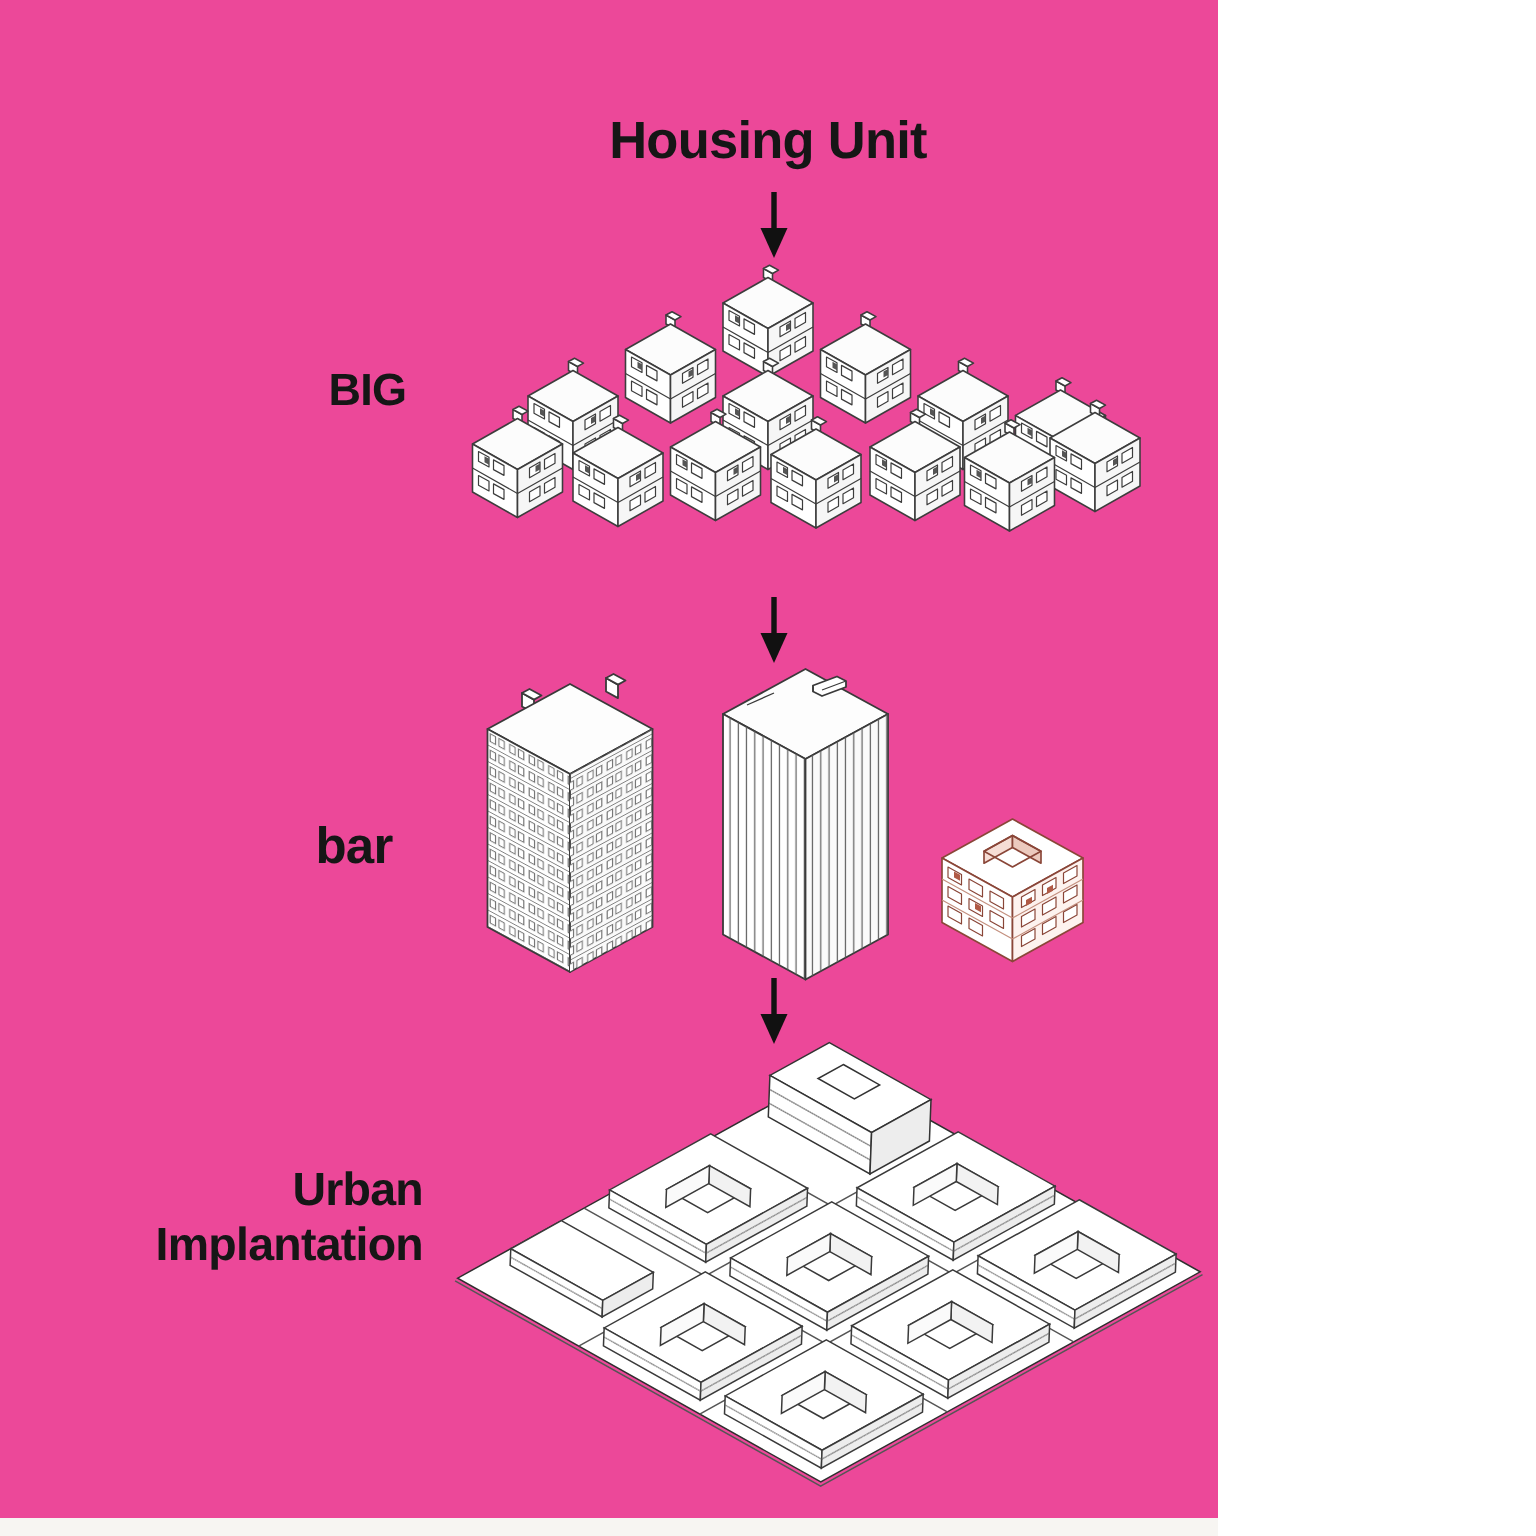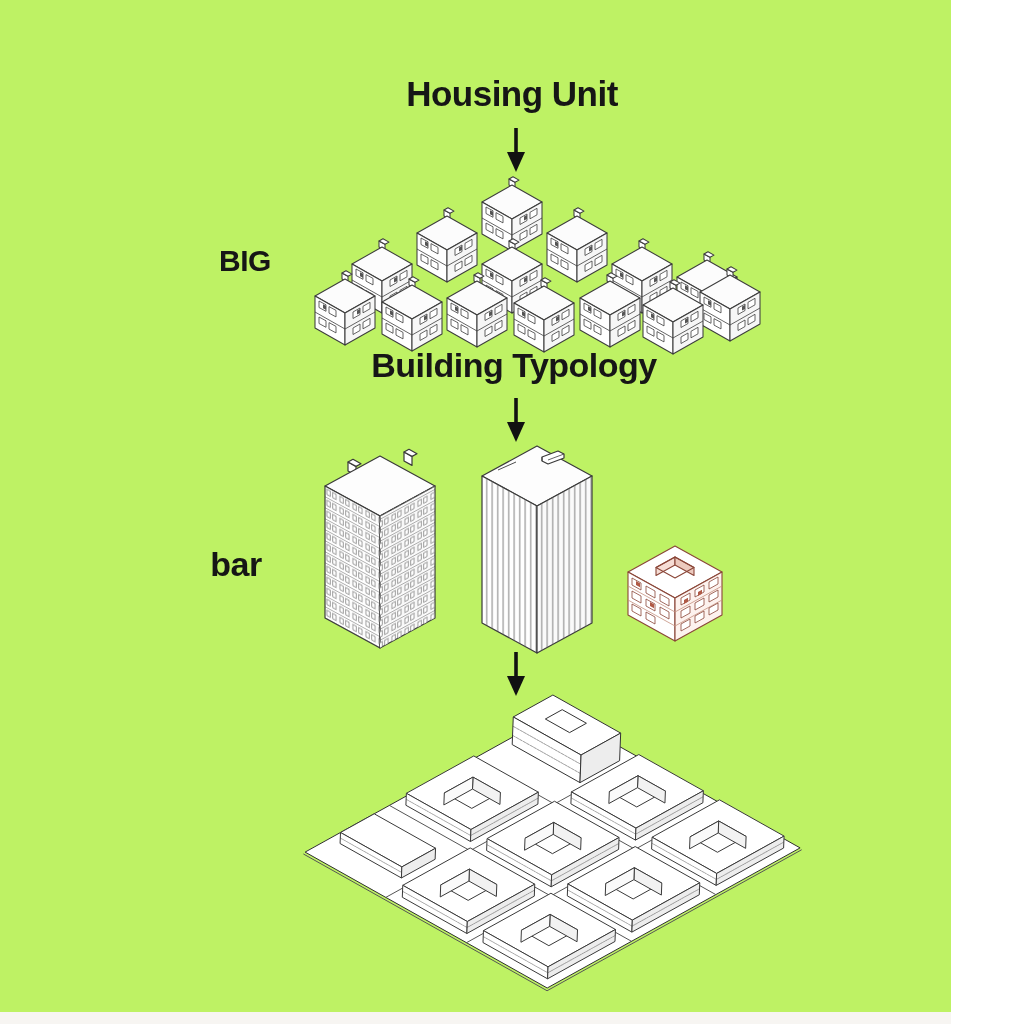--- a/index.html
+++ b/index.html
@@ -1,16 +1,16 @@
 <!DOCTYPE html>
 <html><head>
 <meta charset="utf-8">
 <style>
   html,body{margin:0;padding:0;background:#ffffff;}
-  .canvas{position:relative;width:951px;height:1024px;background:#bef264;overflow:hidden;
+  .canvas{position:relative;width:812px;height:1024px;background:#ec4899;overflow:hidden;
           font-family:"Liberation Sans", sans-serif;color:#1a1a1a;}
   .canvas svg{position:absolute;left:0;top:0;}
   .t{position:absolute;font-weight:700;color:#161616;letter-spacing:-0.5px;white-space:nowrap;}
   .title1{top:74px;left:512px;transform:translateX(-50%);font-size:35px;}
   .title2{top:346px;left:514px;transform:translateX(-50%);font-size:34px;}
   .label-big{top:244px;left:245px;transform:translateX(-50%);font-size:30px;}
   .label-bar{top:545px;left:236px;transform:translateX(-50%);font-size:34px;text-align:right;}
   .label-urban{top:774px;left:70px;width:212px;font-size:31px;line-height:37px;
                text-align:right;white-space:normal;}
   .bottom-strip{position:absolute;left:0;bottom:0;width:1024px;height:12px;background:#f7f5f2;}
@@ -160,17 +160,17 @@
     <use href="#blk" transform="translate(1,1)"></use>
     <use href="#slab" transform="translate(0,2)"></use>
     <use href="#blk" transform="translate(2,1)"></use>
     <use href="#blk" transform="translate(1,2)"></use>
     <use href="#blk" transform="translate(2,2)"></use>
   </g>
 </svg>
 
 <div class="t title1">Housing Unit</div>
 <div class="t label-big">BIG</div>
-<div class="t title2">Building Typology</div>
 <div class="t label-bar">bar</div>
+<div class="t label-urban">Urban Implantation</div>
 <div class="bottom-strip"></div>
 
 </div>
 
 </body></html>

